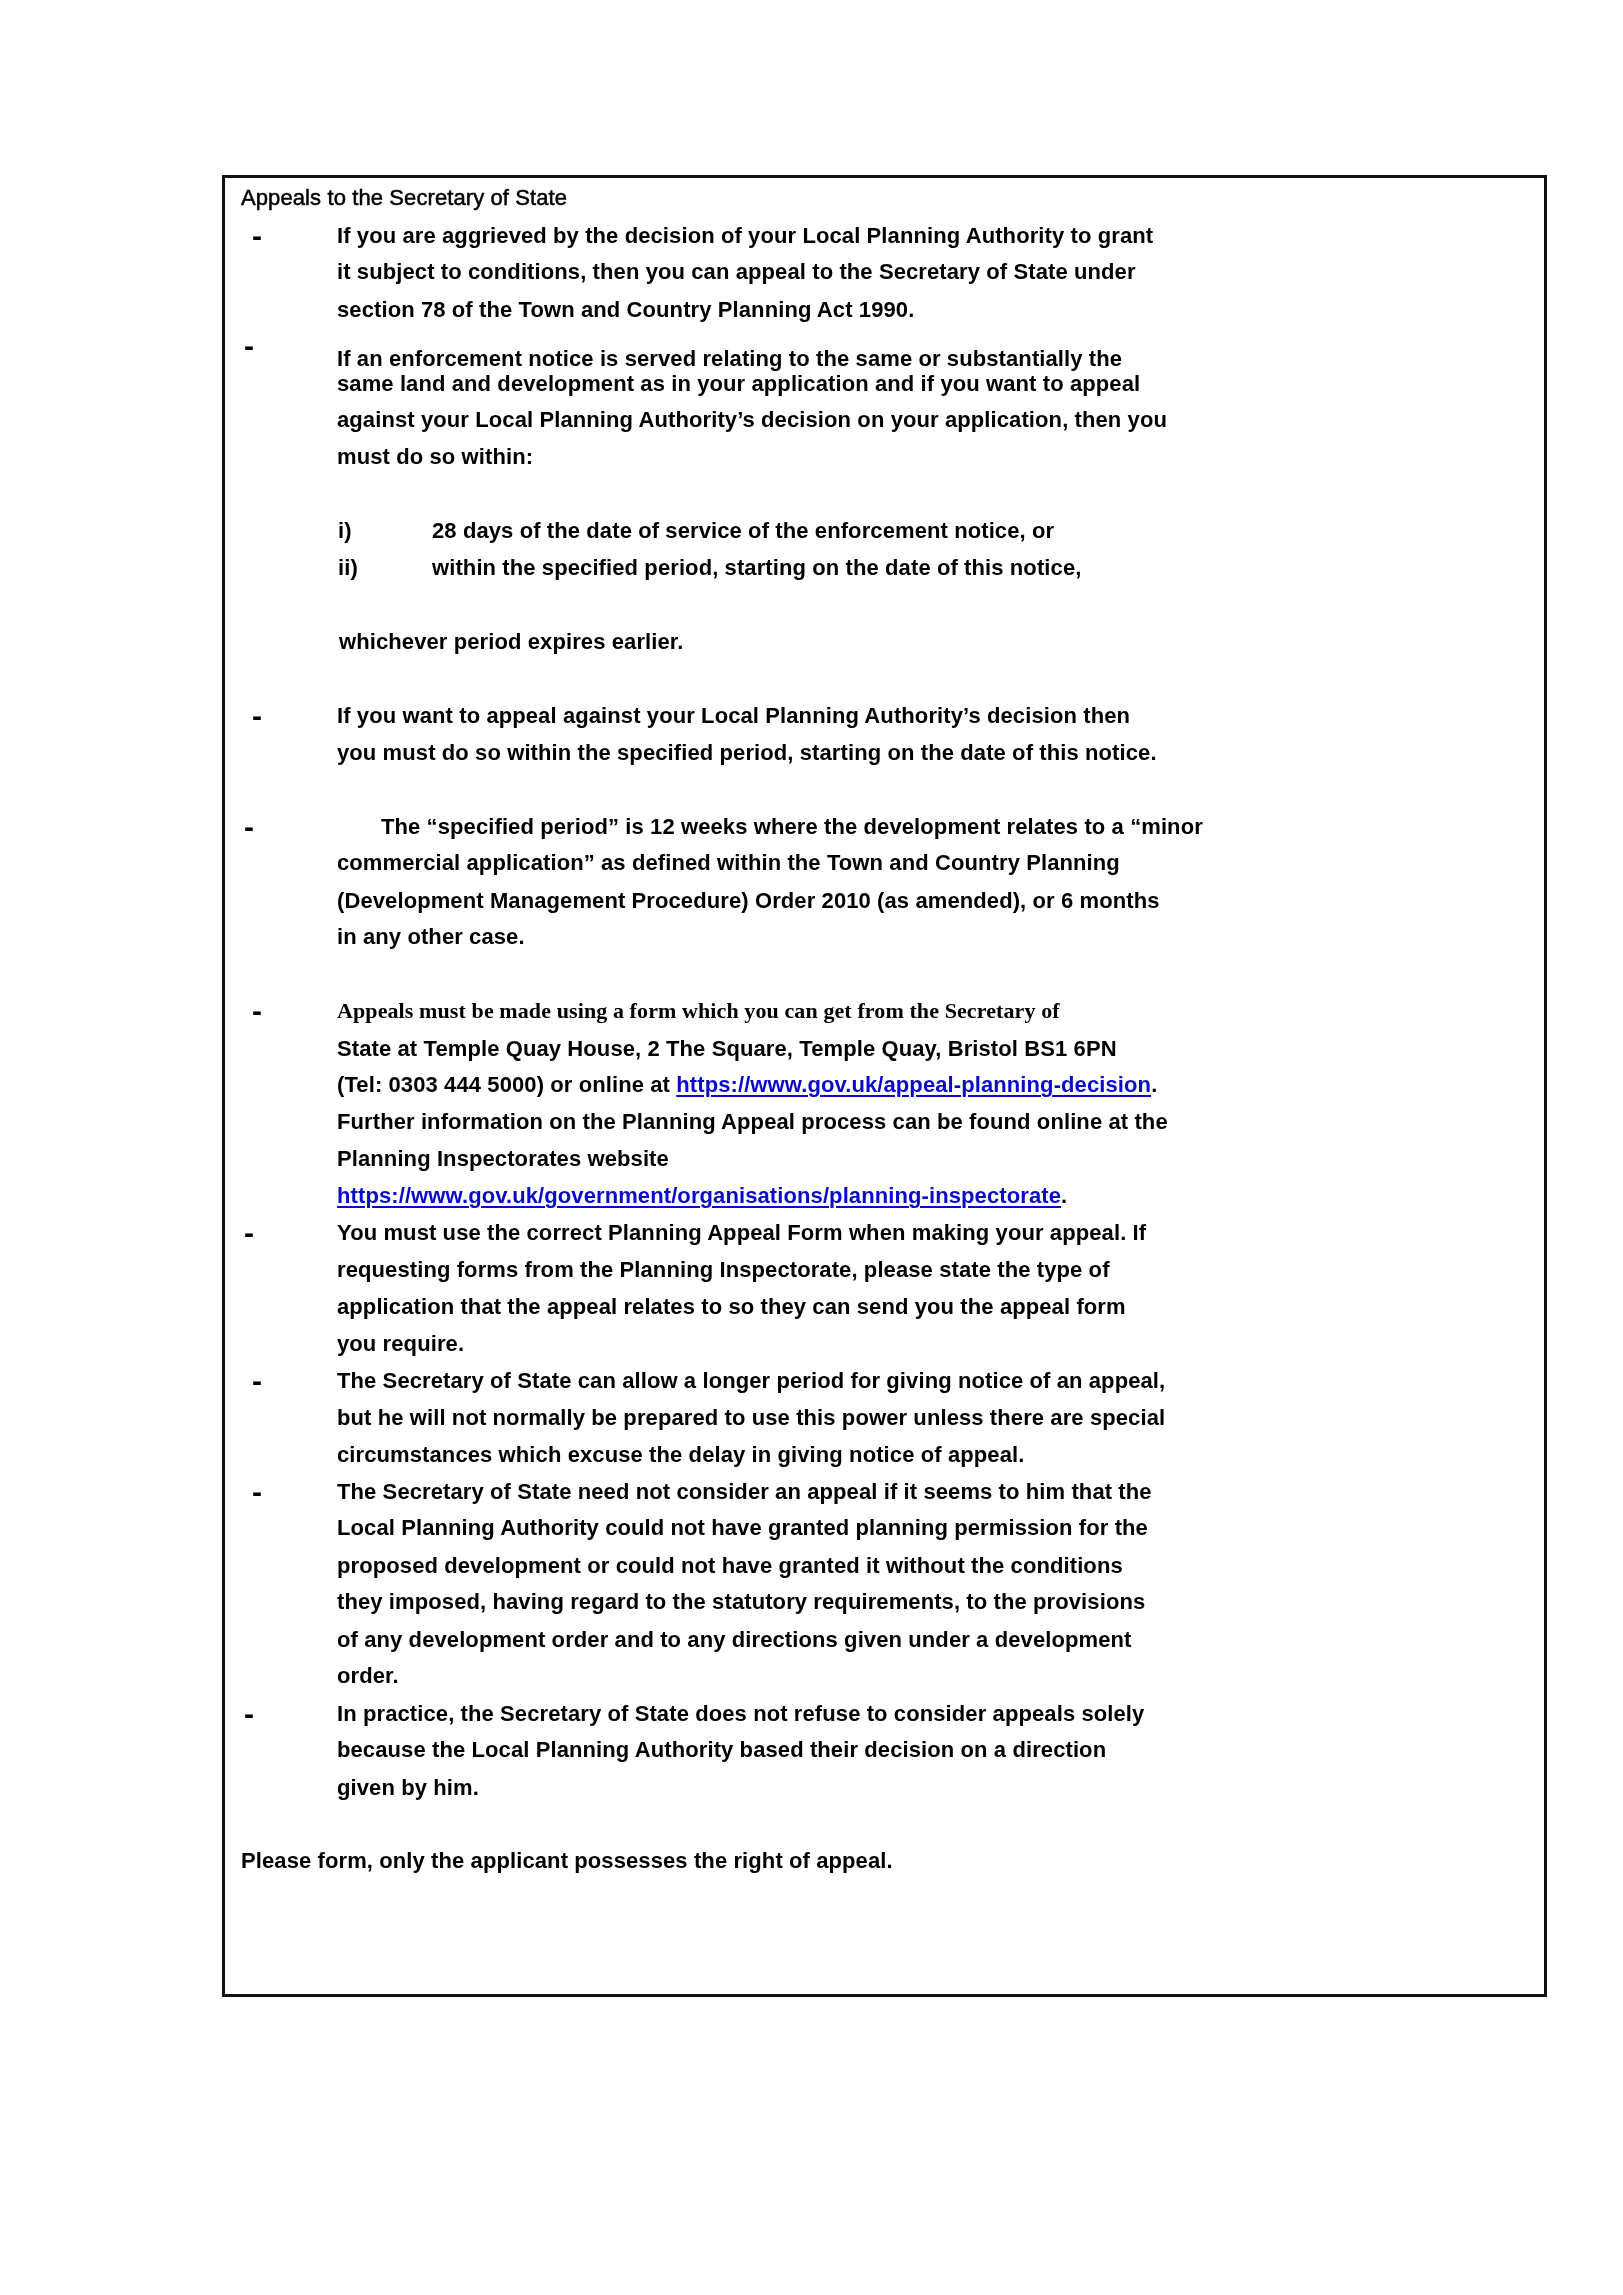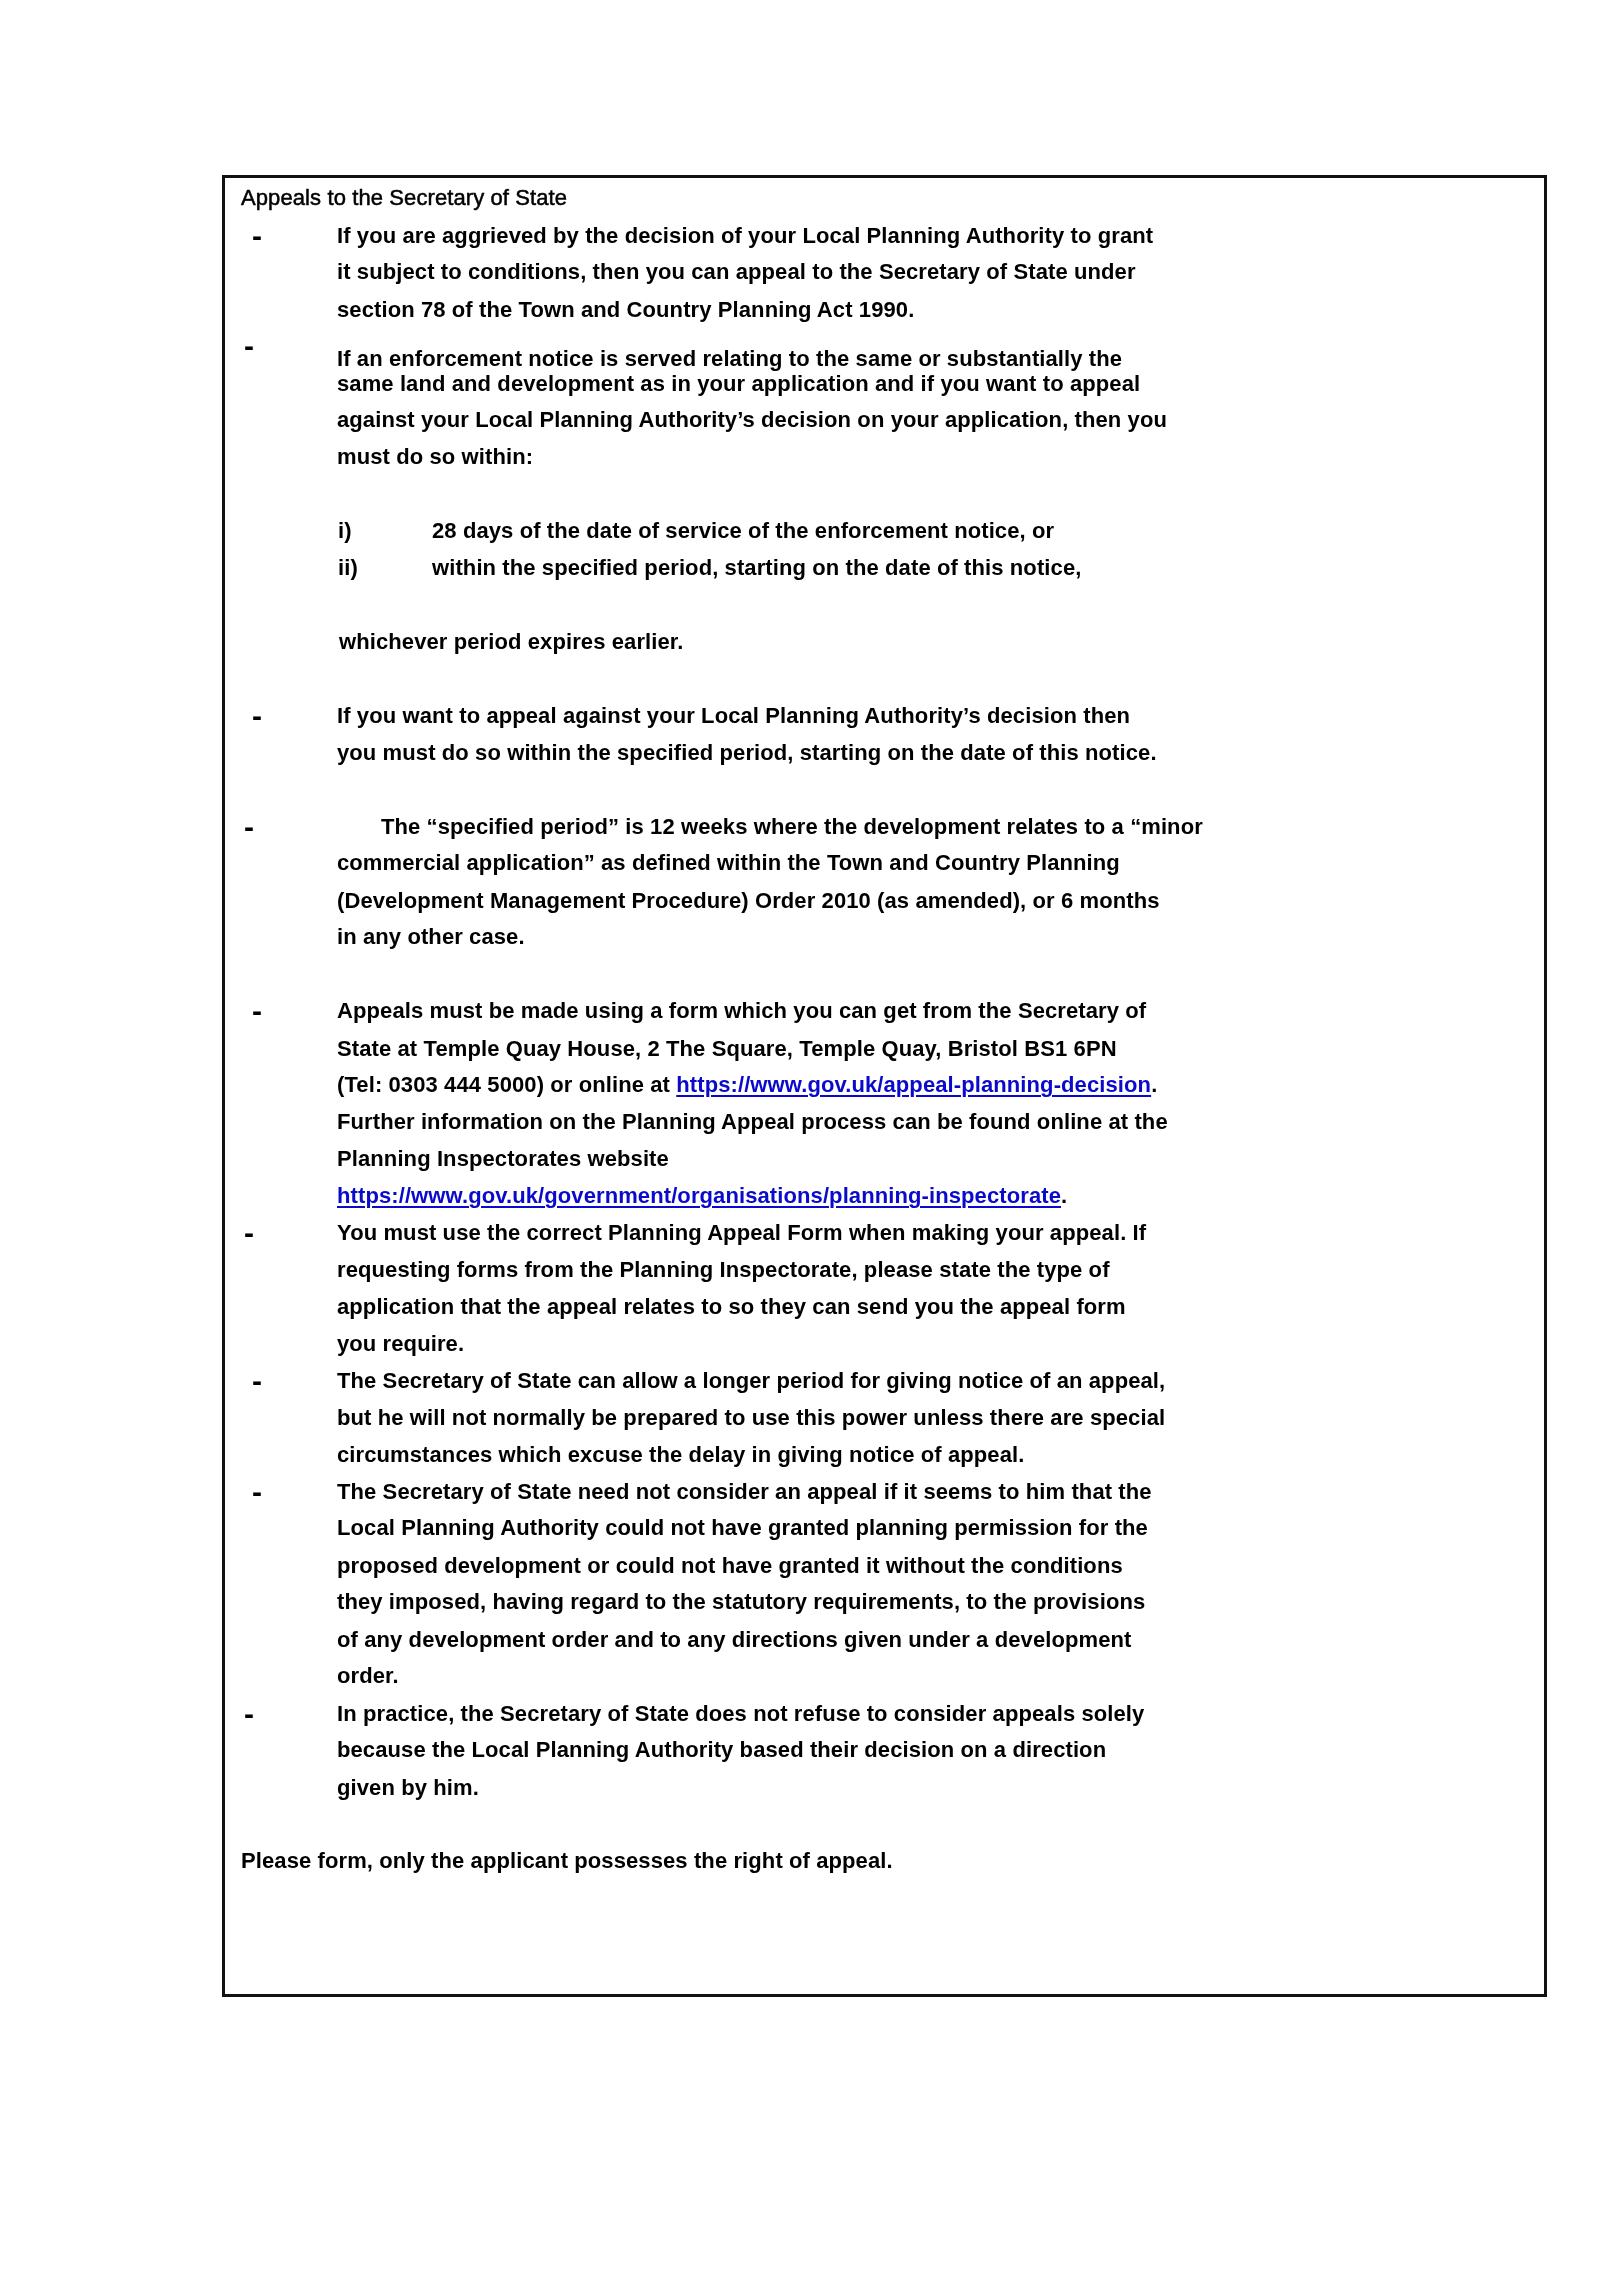--- a/index.html
+++ b/index.html
@@ -41,21 +41,21 @@
 <div class="line" style="left:337px; top:697px;">If you want to appeal against your Local Planning Authority’s decision then</div>
 <div class="line" style="left:337px; top:734px;">you must do so within the specified period, starting on the date of this notice.</div>
 
 <div class="dash" style="left:244px; top:808px;">-</div>
 <div class="line" style="left:337px; top:808px;margin-left:44px;">The “specified period” is 12 weeks where the development relates to a “minor</div>
 <div class="line" style="left:337px; top:844px;">commercial application” as defined within the Town and Country Planning</div>
 <div class="line" style="left:337px; top:882px;">(Development Management Procedure) Order 2010 (as amended), or 6 months</div>
 <div class="line" style="left:337px; top:918px;">in any other case.</div>
 
 <div class="dash" style="left:252px; top:992px;">-</div>
-<div class="line" style="left:337px; top:992px;">Appeals must be made using a form which you can get from the Secretary of</div>
+<div class="line" style="left:337px; top:992px;font-family:Liberation Serif, serif;">Appeals must be made using a form which you can get from the Secretary of</div>
 <div class="line" style="left:337px; top:1030px;">State at Temple Quay House, 2 The Square, Temple Quay, Bristol BS1 6PN</div>
 <div class="line" style="left:337px; top:1066px;"><span>(Tel: 0303 444 5000) or online at </span><a class="link">https://www.gov.uk/appeal-planning-decision</a><span>.</span></div>
 <div class="line" style="left:337px; top:1103px;">Further information on the Planning Appeal process can be found online at the</div>
 <div class="line" style="left:337px; top:1140px;">Planning Inspectorates website</div>
 <div class="line" style="left:337px; top:1177px;text-align:center;"><a class="link">https://www.gov.uk/government/organisations/planning-inspectorate</a><span>.</span></div>
 
 <div class="dash" style="left:244px; top:1214px;">-</div>
 <div class="line" style="left:337px; top:1214px;">You must use the correct Planning Appeal Form when making your appeal. If</div>
 <div class="line" style="left:337px; top:1251px;">requesting forms from the Planning Inspectorate, please state the type of</div>
 <div class="line" style="left:337px; top:1288px;text-align:right;">application that the appeal relates to so they can send you the appeal form</div>

